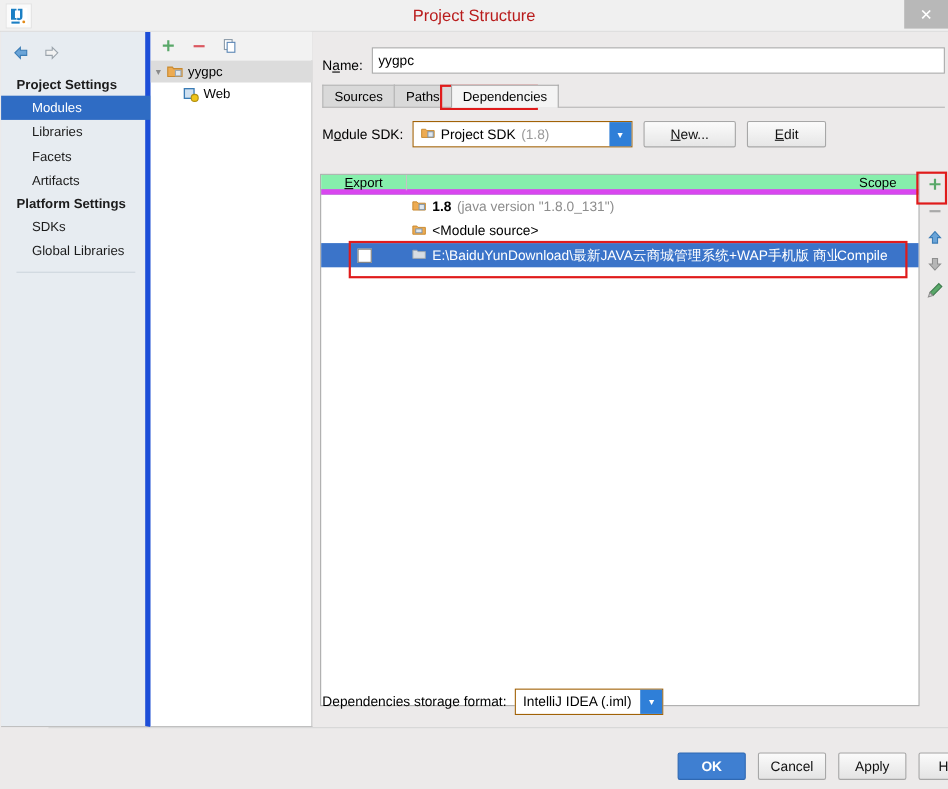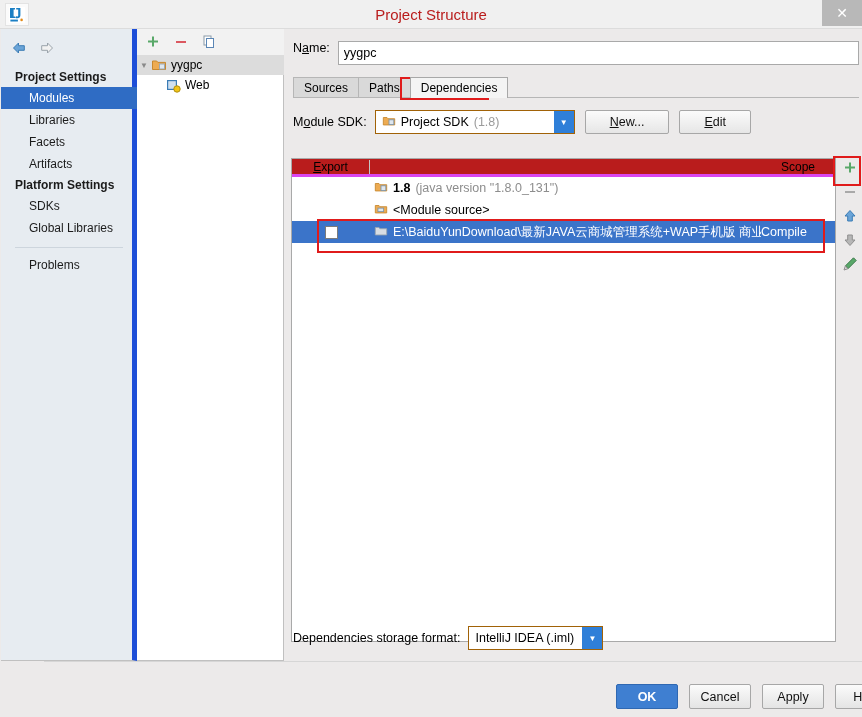--- a/index.html
+++ b/index.html
@@ -102,21 +102,21 @@
   }
   .ficon { width: 16px; height: 16px; margin-right: 4px; flex:0 0 16px; }
 
   
   .content {
     position: absolute; left: 285px; top: 29px; width: 577px; height: 632px;
     background: #eceaea;
   }
   .name-row {
     position: absolute; left: 8px; top: 12px; width: 566px; height: 26px;
-    display: flex; align-items: flex-start;
+    display: flex; align-items: flex-end;
   }
   .name-label { font-size: 12.5px; margin-right: 8px; }
   .name-input {
     flex: 1; height: 24px; border: 1px solid #a9a9a9; background: #fff;
     font-family: "Liberation Sans", sans-serif; font-size: 12.5px;
     padding: 0 5px; color: #000;
   }
 
   
   .tabs {
@@ -173,21 +173,21 @@
   .u { text-decoration: underline; }
 
   
   .table-wrap {
     position: absolute; left: 6px; top: 129px; width: 545px; height: 484px;
     background: #ffffff;
     border: 1px solid #a9a9a9;
   }
   .thead {
     display: flex; height: 18px; align-items: center;
-    background: #b91c1c; border-bottom: 3px solid #d946ef;
+    background: #86efac; border-bottom: 5px solid #d946ef;
     font-size: 12px;
   }
   .th-export { width: 78px; text-align: center; border-right: 1px solid #c4c4c4; }
   .th-mid { flex: 1; border-right: 1px solid #c4c4c4; }
   .th-scope { width: 74px; text-align: center; }
   .trow {
     display: flex; align-items: center; height: 22px;
     font-size: 12.5px; cursor: pointer;
   }
   .trow.selected { background: #3b74c9; color: #ffffff; }
@@ -277,21 +277,20 @@
       <div class="side-item selected">Modules</div>
       <div class="side-item">Libraries</div>
       <div class="side-item">Facets</div>
       <div class="side-item">Artifacts</div>
 
       <div class="side-section">Platform Settings</div>
       <div class="side-item">SDKs</div>
       <div class="side-item">Global Libraries</div>
 
       <div class="side-sep"></div>
-      <div class="side-item">Problems</div>
     </div>
   </div>
 
   <div class="treepanel">
     <div class="tree-toolbar">
       <span class="tb-ico">
         <svg width="16" height="16" viewBox="0 0 16 16">
           <path d="M7 2.5 h2 v4 h4 v2 h-4 v4 h-2 v-4 h-4 v-2 h4 z" fill="#59a869"></path>
         </svg>
       </span>

